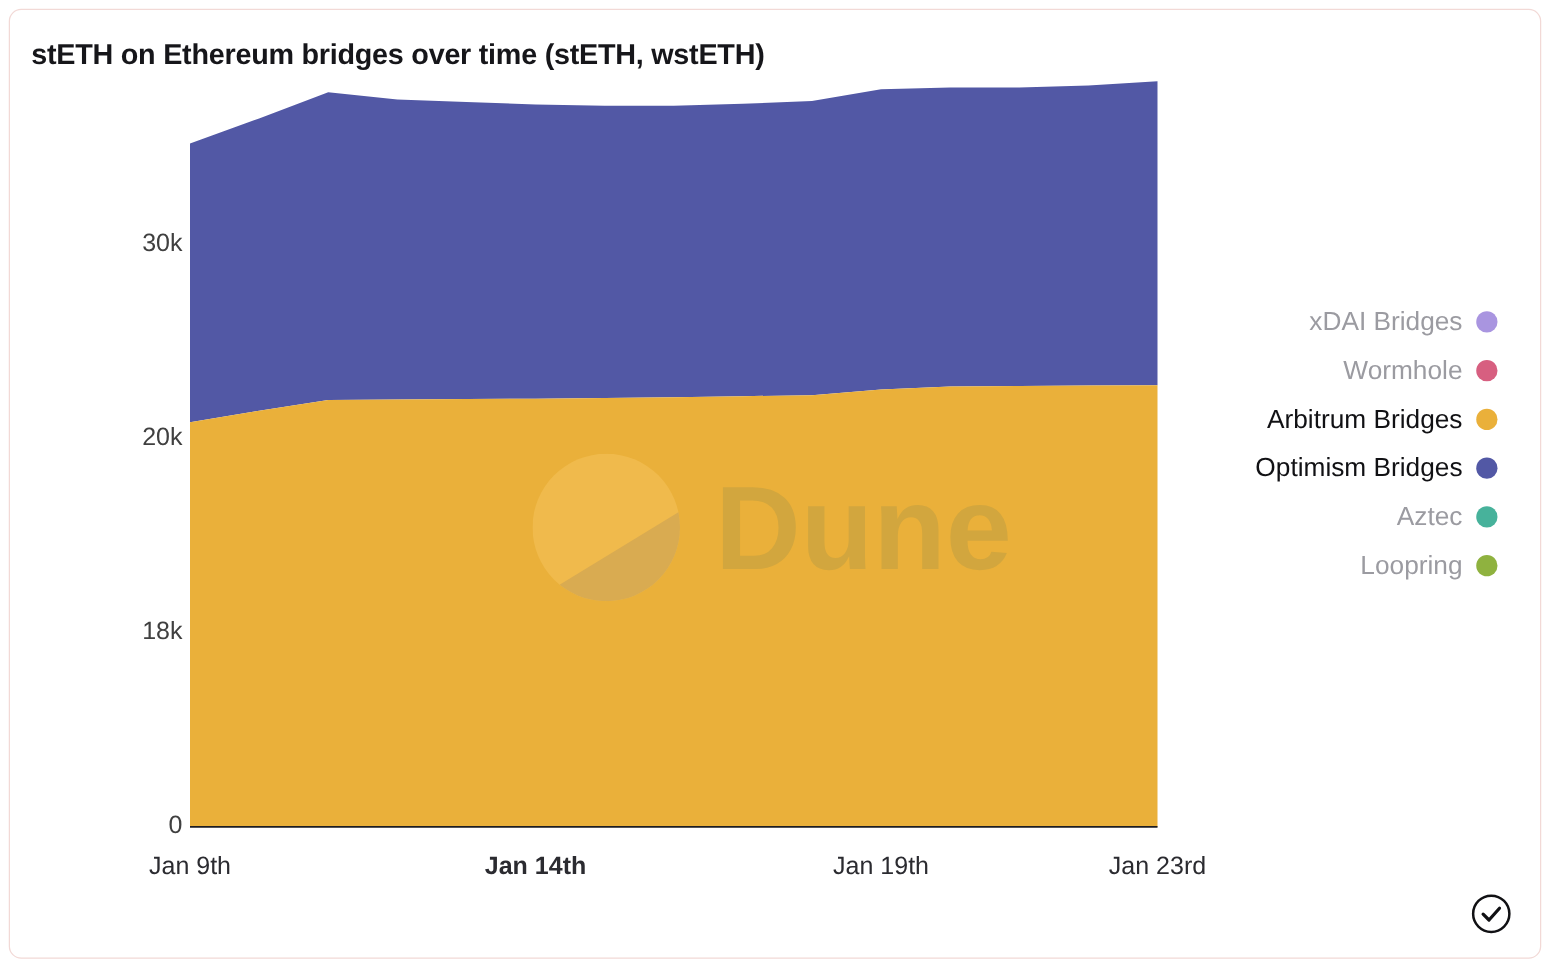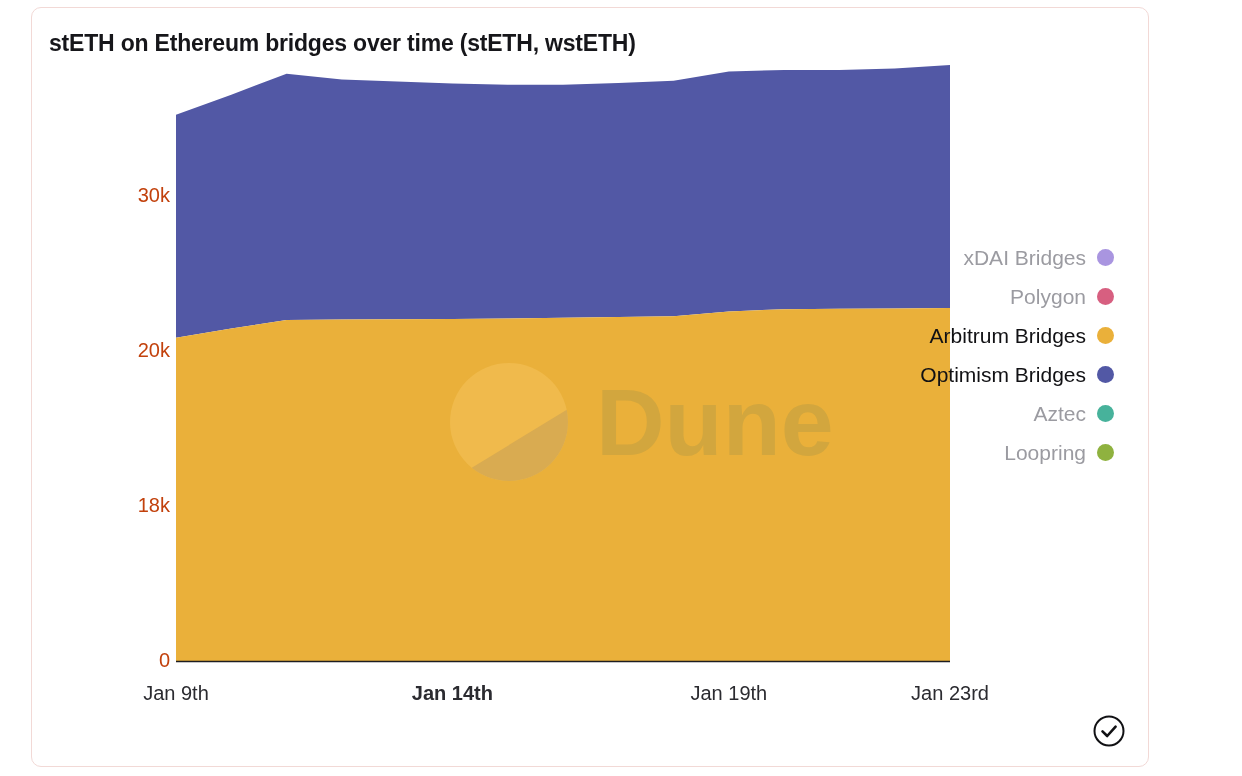--- a/index.html
+++ b/index.html
@@ -10,27 +10,26 @@
   body {
     width: 1242px;
     height: 776px;
     font-family: "Liberation Sans", sans-serif;
     overflow: hidden;
   }
   #frame {
     position: absolute;
     left: 7px;
     top: 7px;
-    width: 1118px;
+    width: 1226px;
     height: 760px;
     box-sizing: border-box;
     border: 1.5px solid #f2d9d6;
     border-radius: 10px;
     background: #ffffff;
-    margin-left: 24px;
   }
   #chart-title {
     position: absolute;
     left: 17px;
     top: 22px;
     font-size: 23px;
     font-weight: bold;
     color: #16161a;
     letter-spacing: -0.2px;
     white-space: nowrap;
@@ -111,21 +110,21 @@
     height: 17px;
     border-radius: 50%;
     flex: 0 0 auto;
   }
 
   
   .ytick {
     position: absolute;
     right: 0;
     font-size: 20px;
-    color: #c2410c;
+    color: #404040;
     text-align: right;
     white-space: nowrap;
   }
   #yticks {
     position: absolute;
     left: 20px;
     top: 0;
     width: 118px;
     height: 760px;
   }
@@ -190,21 +189,21 @@
       <div class="xtick" style="left: 696.857px;">Jan 19th</div>
       <div class="xtick" style="left: 918px;">Jan 23rd</div>
     </div>
 
   <div id="legend">
       <div class="legend-item">
         <span class="legend-label">xDAI Bridges</span>
         <span class="legend-dot" style="background: rgb(169, 149, 224);"></span>
       </div>
       <div class="legend-item">
-        <span class="legend-label">Polygon</span>
+        <span class="legend-label">Wormhole</span>
         <span class="legend-dot" style="background: rgb(215, 95, 128);"></span>
       </div>
       <div class="legend-item active">
         <span class="legend-label">Arbitrum Bridges</span>
         <span class="legend-dot" style="background: rgb(234, 176, 58);"></span>
       </div>
       <div class="legend-item active">
         <span class="legend-label">Optimism Bridges</span>
         <span class="legend-dot" style="background: rgb(82, 88, 165);"></span>
       </div>

